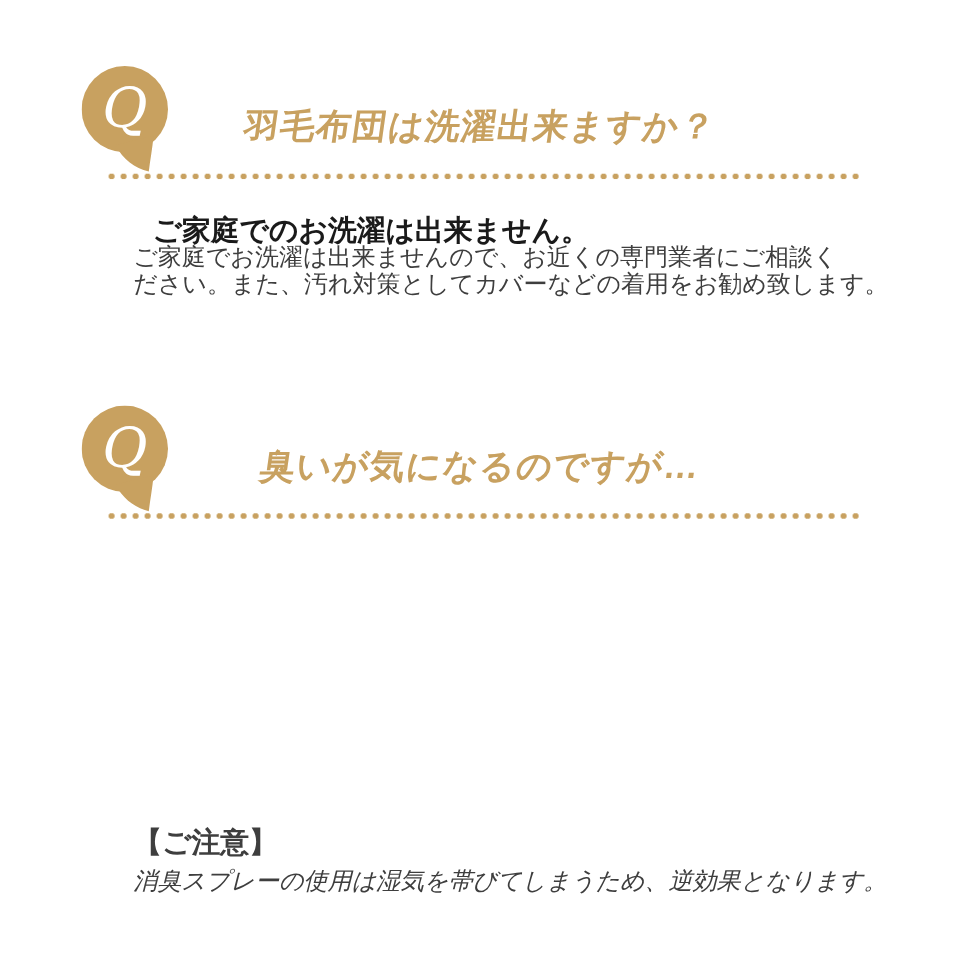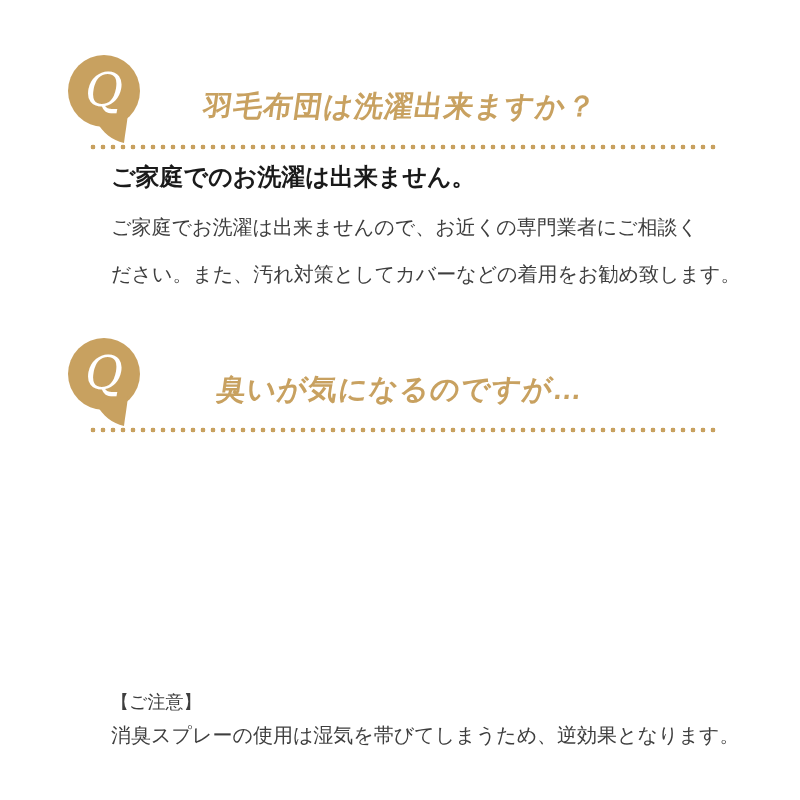--- a/index.html
+++ b/index.html
@@ -34,27 +34,27 @@
     background-size:10px 6px;background-repeat:repeat-x;background-position:0 50%;
   }
 
   .answer-heading{
     position:absolute;left:111px;
     font-size:24px;font-weight:bold;color:var(--heading);line-height:30px;
   }
 
   .answer-body{
     position:absolute;left:111px;width:660px;
-    font-size:20px;color:var(--body);line-height:47px;
+    font-size:20px;color:var(--body);line-height:22px;
     white-space:pre-line;
   }
 
   .note-heading{
     position:absolute;left:111px;
-    font-size:18px;color:var(--body);line-height:33px;
+    font-size:24px;color:var(--body);line-height:33px;font-weight:bold;
   }
   .note-body{
     position:absolute;left:111px;width:660px;
     font-size:20px;color:var(--body);line-height:33px;white-space:pre-line;
   }
 </style>
 </head>
 <body>
 
 <div class="page">
@@ -64,36 +64,36 @@
       <circle cx="36" cy="36" r="36" fill="#c8a160"></circle>
       <path d="M28,66 C35,78 44,85 56,88 C57,79 59,69 60,58 Z" fill="#c8a160"></path>
     </svg>
     <span class="q-letter">Q</span>
   </div>
 
   <h2 class="question-title" style="top:88px;">羽毛布団は洗濯出来ますか？</h2>
 
   <div class="dotted-divider" style="top:144px;"></div>
 
-  <h3 class="answer-heading" style="top:162px;">ご家庭でのお洗濯は出来ません。</h3>
+  <h3 class="answer-heading" style="top:178px;margin-left:16px;">ご家庭でのお洗濯は出来ません。</h3>
 
   <p class="answer-body" style="top:204px;">ご家庭でお洗濯は出来ませんので、お近くの専門業者にご相談く
 ださい。また、汚れ対策としてカバーなどの着用をお勧め致します。</p>
 
   <div class="q-bubble" style="left:68px;top:338px;">
     <svg width="72" height="90" viewBox="0 0 72 90">
       <circle cx="36" cy="36" r="36" fill="#c8a160"></circle>
       <path d="M28,66 C35,78 44,85 56,88 C57,79 59,69 60,58 Z" fill="#c8a160"></path>
     </svg>
     <span class="q-letter">Q</span>
   </div>
 
   <h2 class="question-title" style="top:371px;">臭いが気になるのですが…</h2>
 
   <div class="dotted-divider" style="top:427px;"></div>
 
 
 
   <div class="note-heading" style="top:686px;">【ご注意】</div>
 
-  <p class="note-body" style="top:719px;">消臭スプレーの使用は湿気を帯びてしまうため、逆効果となります。</p>
+  <p class="note-body" style="top:719px;font-style:italic;">消臭スプレーの使用は湿気を帯びてしまうため、逆効果となります。</p>
 
 </div>
 
 </body></html>

